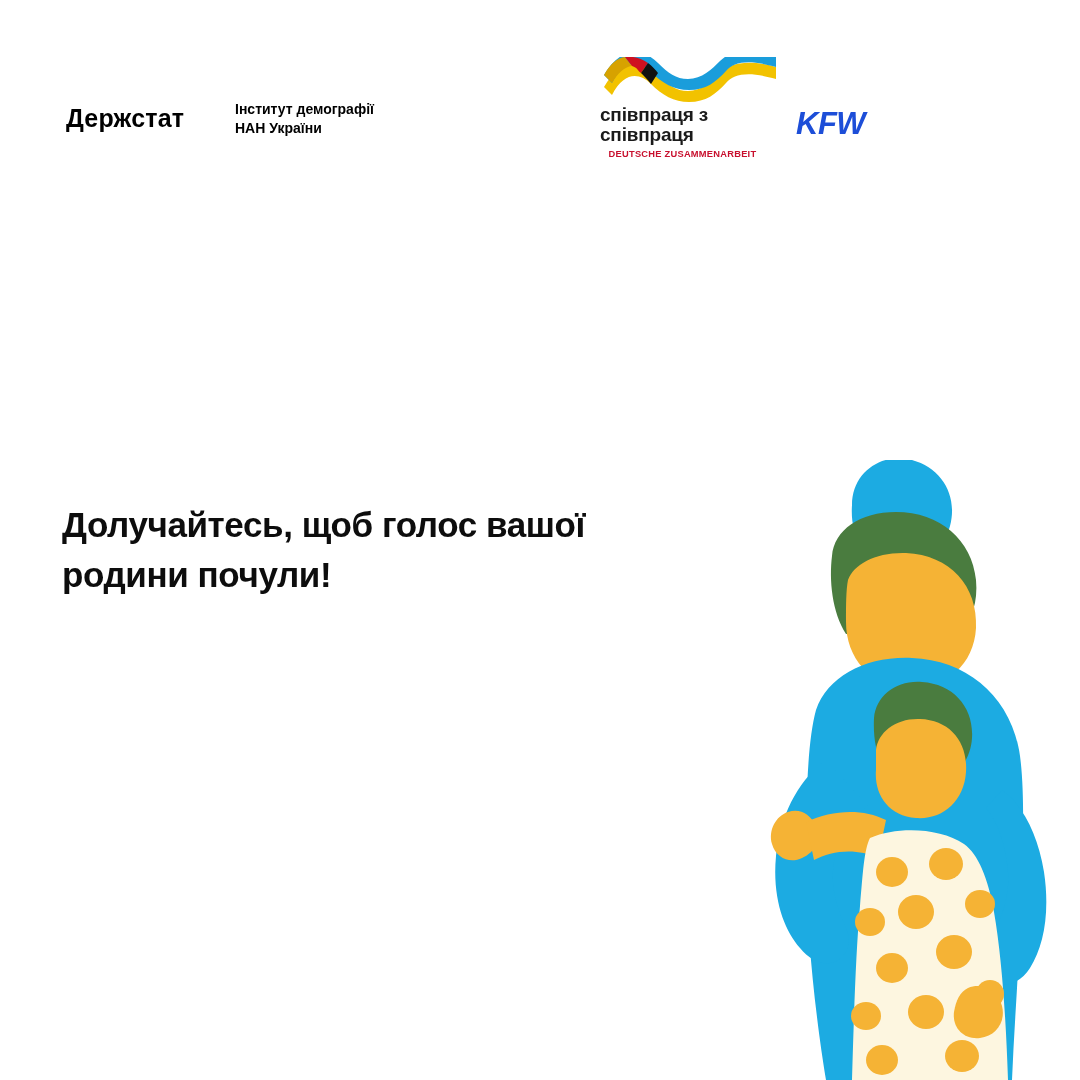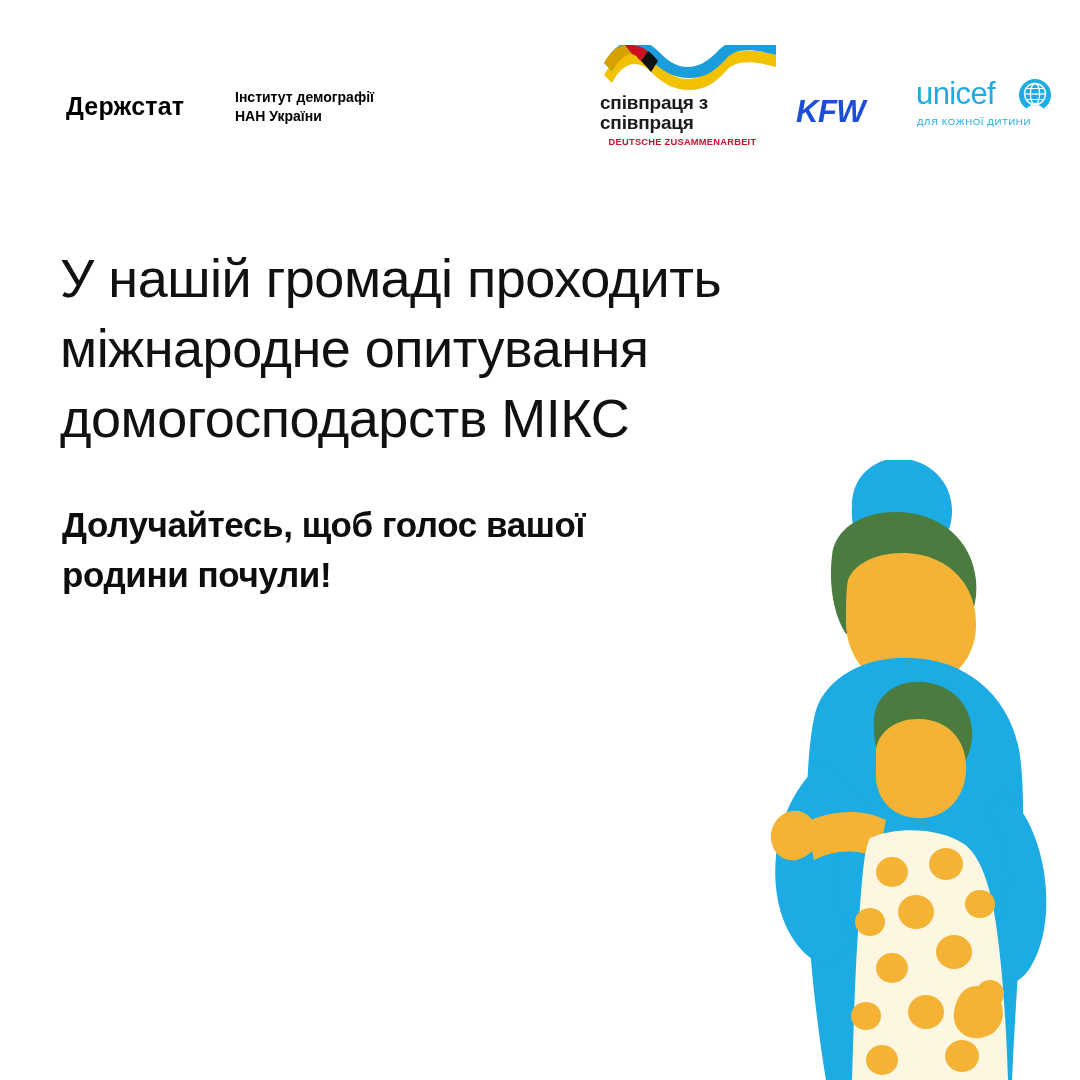--- a/index.html
+++ b/index.html
@@ -13,21 +13,21 @@
     height: 1080px;
     background: #ffffff;
     overflow: hidden;
     font-family: "Liberation Sans", sans-serif;
     color: #000000;
   }
 
   
   .logo-bar {
     position: absolute;
-    top: 0;
+    top: 12px;
     left: 0;
     width: 892px;
     height: 170px;
   }
 
   .logo-derzhstat {
     position: absolute;
     left: 66px;
     top: 92px;
     font-size: 25px;
@@ -201,37 +201,22 @@
       </svg>
       <div class="gtxt1">
         <div>співпраця з</div>
         <div>співпраця</div>
       </div>
       <div class="gtxt2">DEUTSCHE ZUSAMMENARBEIT</div>
     </div>
 
     <div class="logo-kfw">KFW</div>
 
-    <div class="logo-unicef">
-      <div class="uword">unicef</div>
-      <svg class="uemblem" viewBox="0 0 34 34">
-        <circle cx="17" cy="17" r="16" fill="#1cabe2"></circle>
-        <circle cx="17" cy="16" r="10.5" fill="none" stroke="#ffffff" stroke-width="1.3"></circle>
-        <ellipse cx="17" cy="16" rx="4.6" ry="10.5" fill="none" stroke="#ffffff" stroke-width="1.3"></ellipse>
-        <line x1="6.5" y1="16" x2="27.5" y2="16" stroke="#ffffff" stroke-width="1.3"></line>
-        <line x1="8.5" y1="10.5" x2="25.5" y2="10.5" stroke="#ffffff" stroke-width="1.1"></line>
-        <line x1="8.5" y1="21.5" x2="25.5" y2="21.5" stroke="#ffffff" stroke-width="1.1"></line>
-        <path d="M9,30 C12,26 22,26 25,30 L25,33 L9,33 Z" fill="#ffffff"></path>
-        <path d="M13,27.5 C14.6,24.5 19.4,24.5 21,27.5" fill="none" stroke="#ffffff" stroke-width="1.6"></path>
-      </svg>
-      <div class="utag">ДЛЯ КОЖНОЇ ДИТИНИ</div>
-    </div>
   </div>
 
-  <div class="headline">У нашій громаді проходить міжнародне опитування домогосподарств МІКС</div>
 
   <div class="subhead">Долучайтесь, щоб голос вашої родини почули!</div>
 
   <svg class="illustration" viewBox="0 0 460 620">
 
     <path d="M232,45 C232,12 262,-8 292,0 C322,8 338,36 330,66 C322,96 294,112 266,104
              C242,97 230,74 232,45 Z" fill="#1cabe2"></path>
 
     <path d="M212,96 C214,70 240,52 276,52 C320,52 352,80 356,120 C358,142 352,160 340,172
              L226,174 C212,152 209,120 212,96 Z" fill="#4a7c3f"></path>

